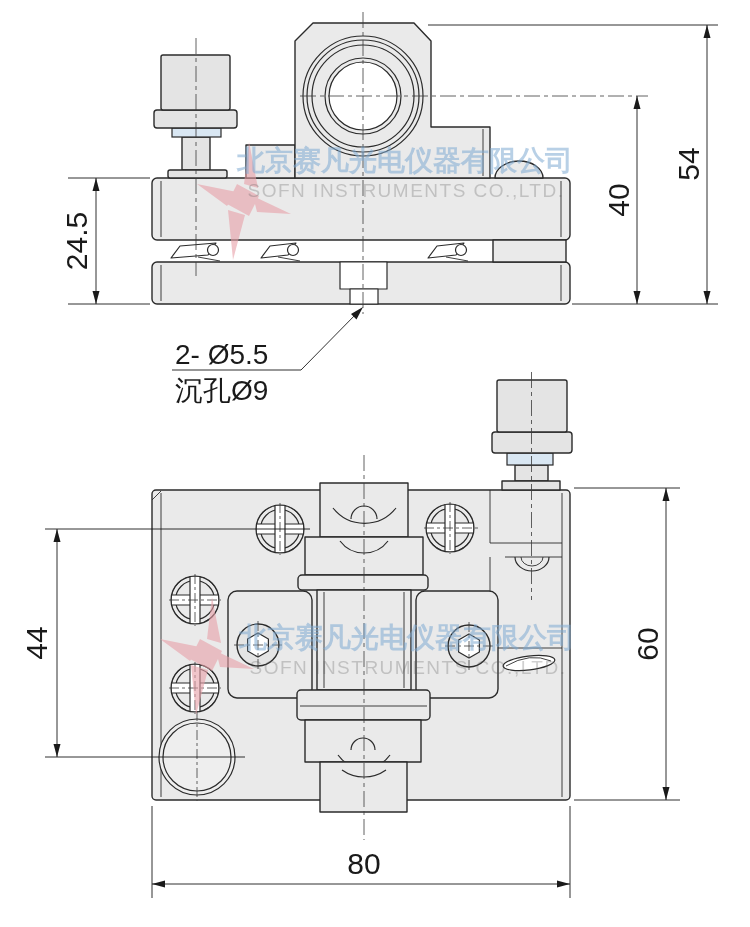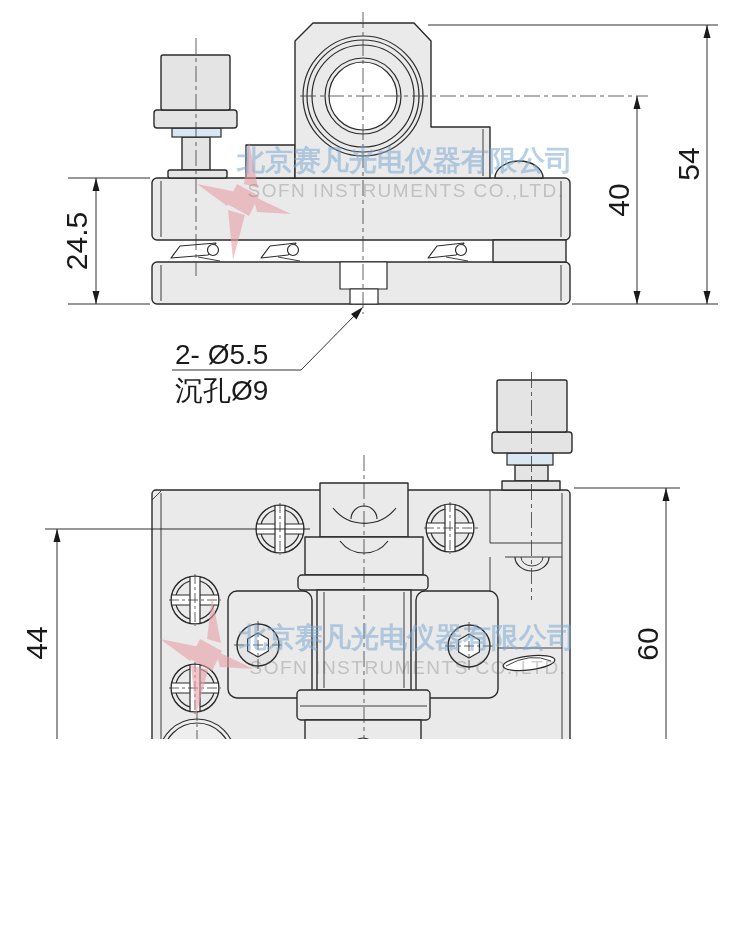--- a/index.html
+++ b/index.html
@@ -1,16 +1,16 @@
 <!DOCTYPE html>
 <html><head>
 <meta charset="utf-8">
 <style>
   html,body { margin:0; padding:0; background:#fff; }
-  .page { position:relative; width:750px; height:739px; background:#ffffff; overflow:hidden; }
+  .page { position:relative; width:750px; height:927px; background:#ffffff; overflow:hidden; }
   svg { display:block; }
 
   .ol   { fill:#eaeaea; stroke:#2b2b2b; stroke-width:1.4; stroke-linejoin:round; }
   .ok   { fill:#e4e4e4; stroke:#2b2b2b; stroke-width:1.4; stroke-linejoin:round; }
   .ow   { fill:#ffffff; stroke:#2b2b2b; stroke-width:1.2; stroke-linejoin:round; }
   .ln   { fill:none;    stroke:#2b2b2b; stroke-width:1.2; }
   .thin { fill:none;    stroke:#2b2b2b; stroke-width:0.9; }
   .cl   { fill:none;    stroke:#3a3a3a; stroke-width:0.8; stroke-dasharray:16 4 4 4; }
   .clt  { fill:none;    stroke:#3a3a3a; stroke-width:0.8; stroke-dasharray:10 3 3 3; }
   .dim  { fill:none;    stroke:#1a1a1a; stroke-width:0.9; }

